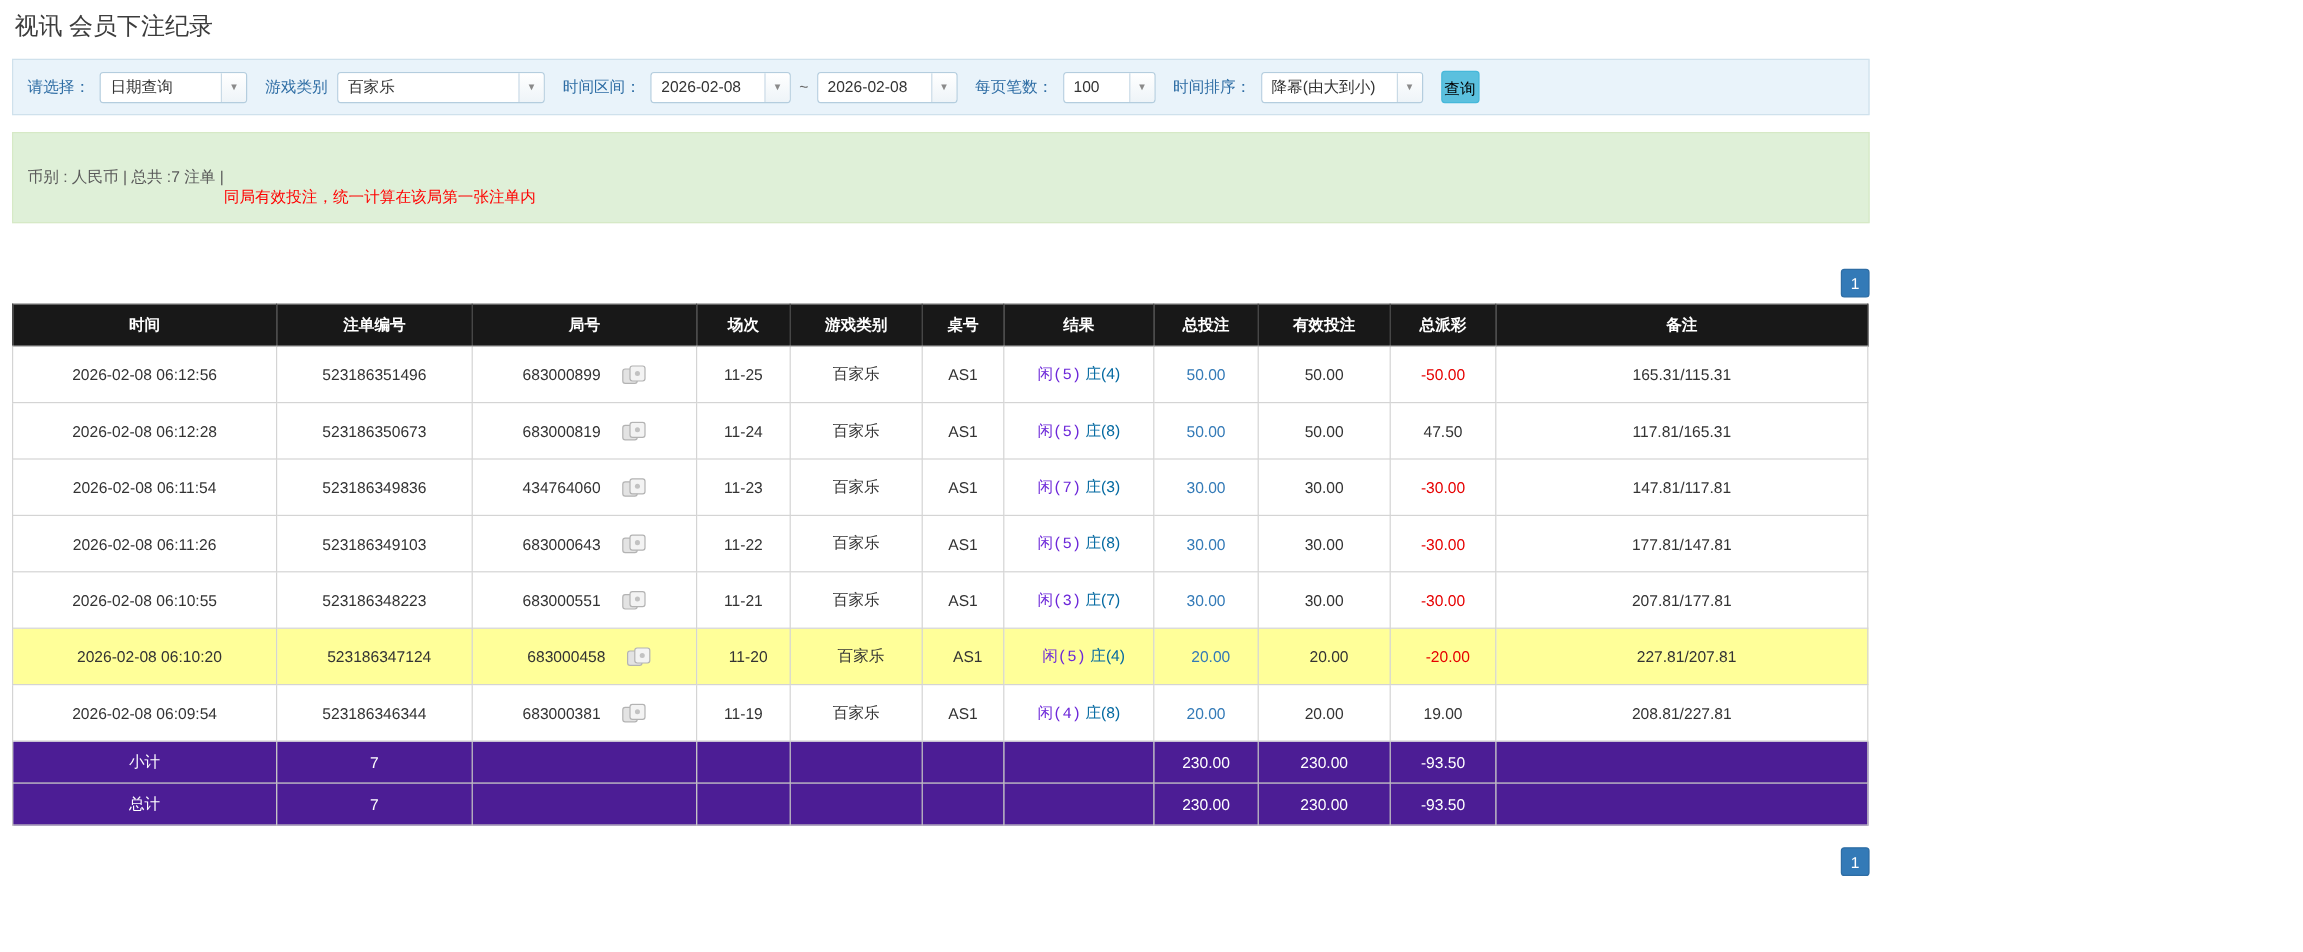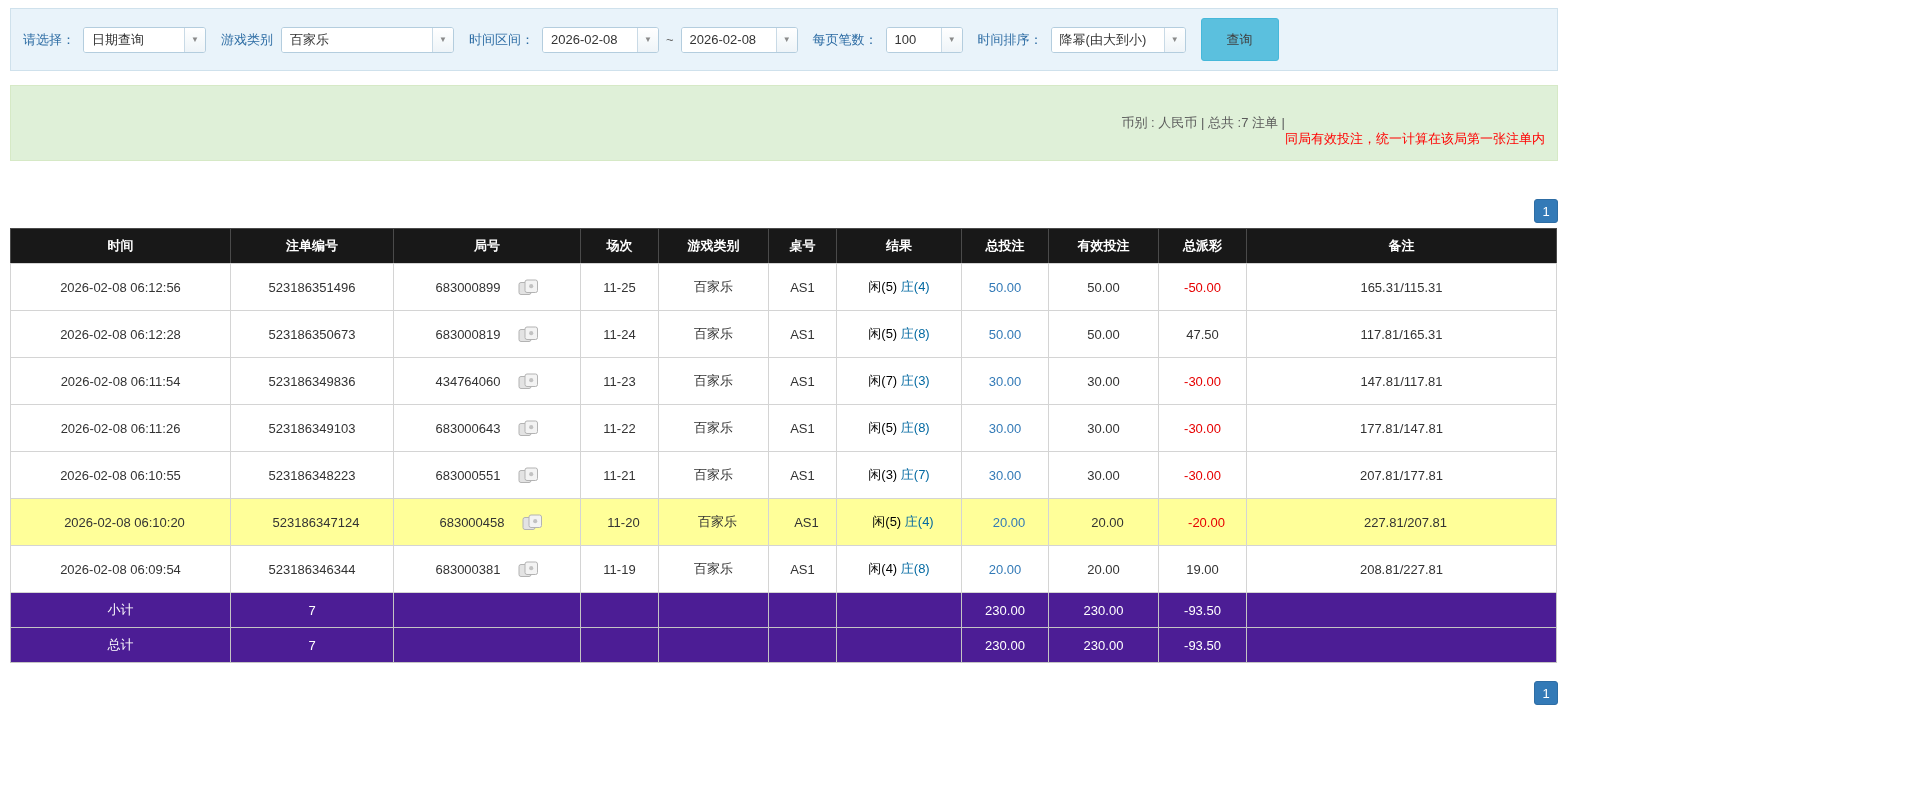--- a/index.html
+++ b/index.html
@@ -29,28 +29,28 @@
     border-left: 1px solid #c9dae6; background: linear-gradient(#ffffff, #eef4f8);
     color: #8a8a8a; font-size: 8px; cursor: pointer; user-select: none;
   }
   .w-select input { width: 100px; }
   .w-game input { width: 150px; }
   .w-date input { width: 94px; }
   .w-size input { width: 54px; }
   .w-sort input { width: 112px; }
   .tilde { color: #666; margin: 0 2px; }
   .search-btn {
-    margin-left: 10px; background: #5bc0de; border: 1px solid #46b8da; color: #404040;
-    font-size: 13px; padding: 5px 25px; border-radius: 3px; cursor: pointer; height: 43px;
+    margin-left: 10px; background: #5bc0de; border: 1px solid #46b8da; color: #000000;
+    font-size: 13px; padding: 5px 2px; border-radius: 3px; cursor: pointer; height: 27px;
   }
 
   
   .summary-bar {
     margin-top: 14px; background: #dff0d8; border: 1px solid #d6e9c6;
-    padding: 12px 12px; display: flex; justify-content: flex-end; align-items: center;
+    padding: 12px 12px; display: flex; justify-content: flex-start; align-items: center;
     font-size: 13px;
   }
   .summary-left { color: #5a5a5a; }
   .summary-right { color: #ff0000; margin-top: 32px; }
 
   
   .pager { display: flex; justify-content: flex-end; }
   .pager.top { margin-top: 38px; margin-bottom: 5px; }
   .pager.bottom { margin-top: 18px; margin-bottom: 10px; }
   .page-btn {
@@ -63,32 +63,33 @@
   th, td { border: 1px solid #d4d4d4; text-align: center; }
   thead th {
     background: #181818; color: #fff; font-weight: bold; padding: 8px 4px;
     border-color: #4a4a4a; border-bottom-color: #d4d4d4;
   }
   tbody td { padding: 14px 4px; color: #333; background: #fff; }
   tr.highlight td { background: #ffff99; padding-left: 12px; }
   .round-cell-inner { display: inline-flex; align-items: center; gap: 17px; }
   .round-icon-btn { background: transparent; border: none; padding: 0; cursor: pointer; line-height: 0; }
   .bet-link { color: #337ab7; text-decoration: none; cursor: pointer; }
-  .player { color: #000000; }
+  .player { color: #6d28d9; font-family: Liberation Mono, monospace; }
   .banker { color: #0369a1; }
   .neg { color: #e60000; }
   tr.summary-row td {
     background: #4c1d95; color: #fff; padding: 8px 4px; border-color: #c4c4c4;
   }
 </style>
 </head>
 <body>
 
 <div class="container">
 
+  <div class="page-title">视讯 会员下注纪录</div>
 
   <div class="filter-bar">
     <span class="filter-label">请选择：</span>
     <span class="combo w-select">
       <input value="日期查询" style="">
       <span class="arrow">▼</span>
     </span>
 
     <span class="filter-label">游戏类别</span>
     <span class="combo w-game">

